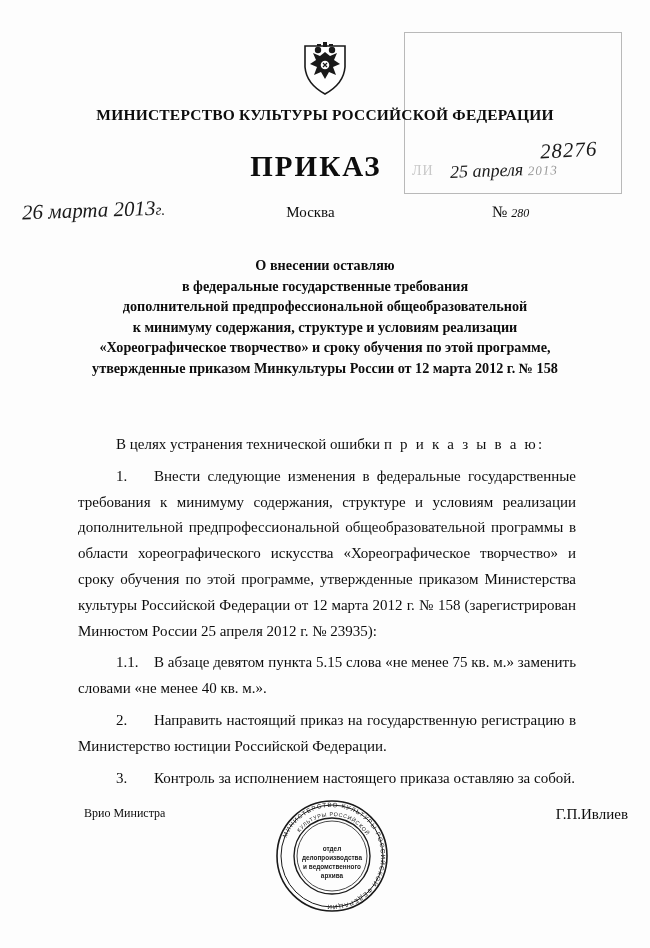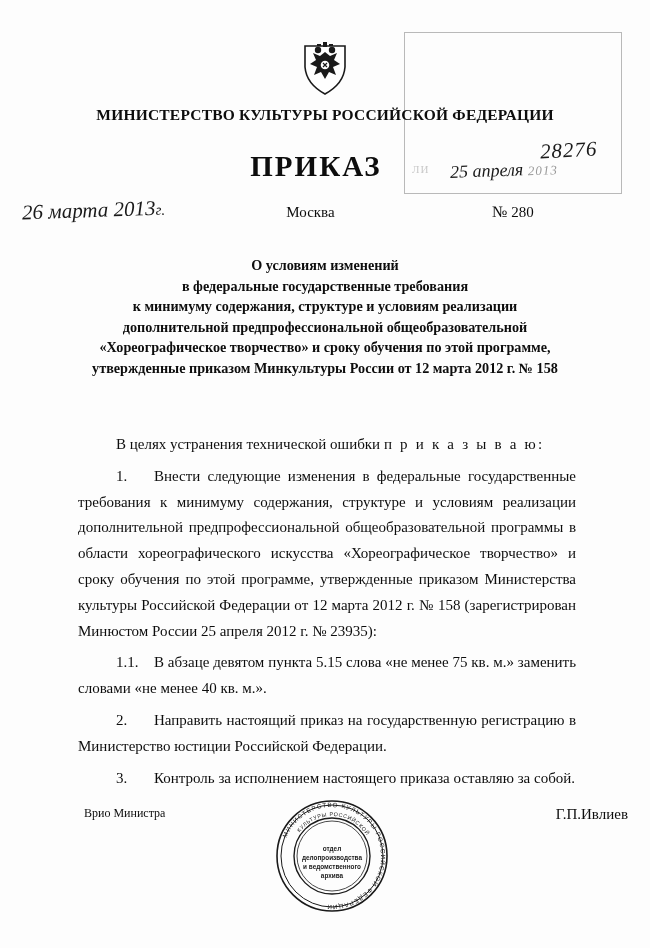--- a/index.html
+++ b/index.html
@@ -65,21 +65,21 @@
   }
   .reg-date .year {
     font-size: 13px;
     color: #9a9a9a;
     letter-spacing: 1px;
   }
   .reg-ghost {
     position: absolute;
     left: 412px;
     top: 163px;
-    font-size: 11px;
+    font-size: 14px;
     color: #c9c9c9;
     letter-spacing: 1px;
   }
 
   
   .ministry {
     position: absolute;
     left: 0;
     top: 106px;
     width: 650px;
@@ -123,21 +123,22 @@
     font-weight: normal;
   }
   .doc-number {
     position: absolute;
     left: 492px;
     top: 203px;
     font-size: 16px;
   }
   .doc-number .num {
     font-family: "Liberation Serif", serif;
-    font-size: 15px;
+    font-style: italic;
+    font-size: 12px;
     padding-left: 4px;
   }
 
   
   .title-block {
     position: absolute;
     left: 60px;
     top: 255px;
     width: 530px;
     text-align: center;
@@ -232,24 +233,24 @@
 
   <div class="hand-date">
     <span>26 марта 2013</span><span class="suffix">г.</span>
   </div>
   <div class="city">Москва</div>
   <div class="doc-number">
     <span>№</span><span class="num">280</span>
   </div>
 
   <div class="title-block">
-    <div>О условиям изменений</div>
+    <div>О внесении оставляю</div>
     <div>в федеральные государственные требования</div>
+    <div>дополнительной предпрофессиональной общеобразовательной</div>
     <div>к минимуму содержания, структуре и условиям реализации</div>
-    <div>дополнительной предпрофессиональной общеобразовательной</div>
     <div>«Хореографическое творчество» и сроку обучения по этой программе,</div>
     <div>утвержденные приказом Минкультуры России от 12 марта 2012 г. № 158</div>
   </div>
 
   <div class="body-block">
 
     <p class="lead"><span>В целях устранения технической ошибки </span><span class="sp-out">п р и к а з ы в а ю</span><span>:</span></p>
 
     <p><span class="num-item">1.</span><span>Внести следующие изменения в федеральные государственные требования к минимуму содержания, структуре и условиям реализации дополнительной предпрофессиональной общеобразовательной программы в области хореографического  искусства «Хореографическое творчество» и сроку обучения по этой программе, утвержденные приказом Министерства культуры Российской Федерации от 12 марта 2012 г. № 158 (зарегистрирован Минюстом России 25 апреля 2012 г. № 23935):</span></p>
 

